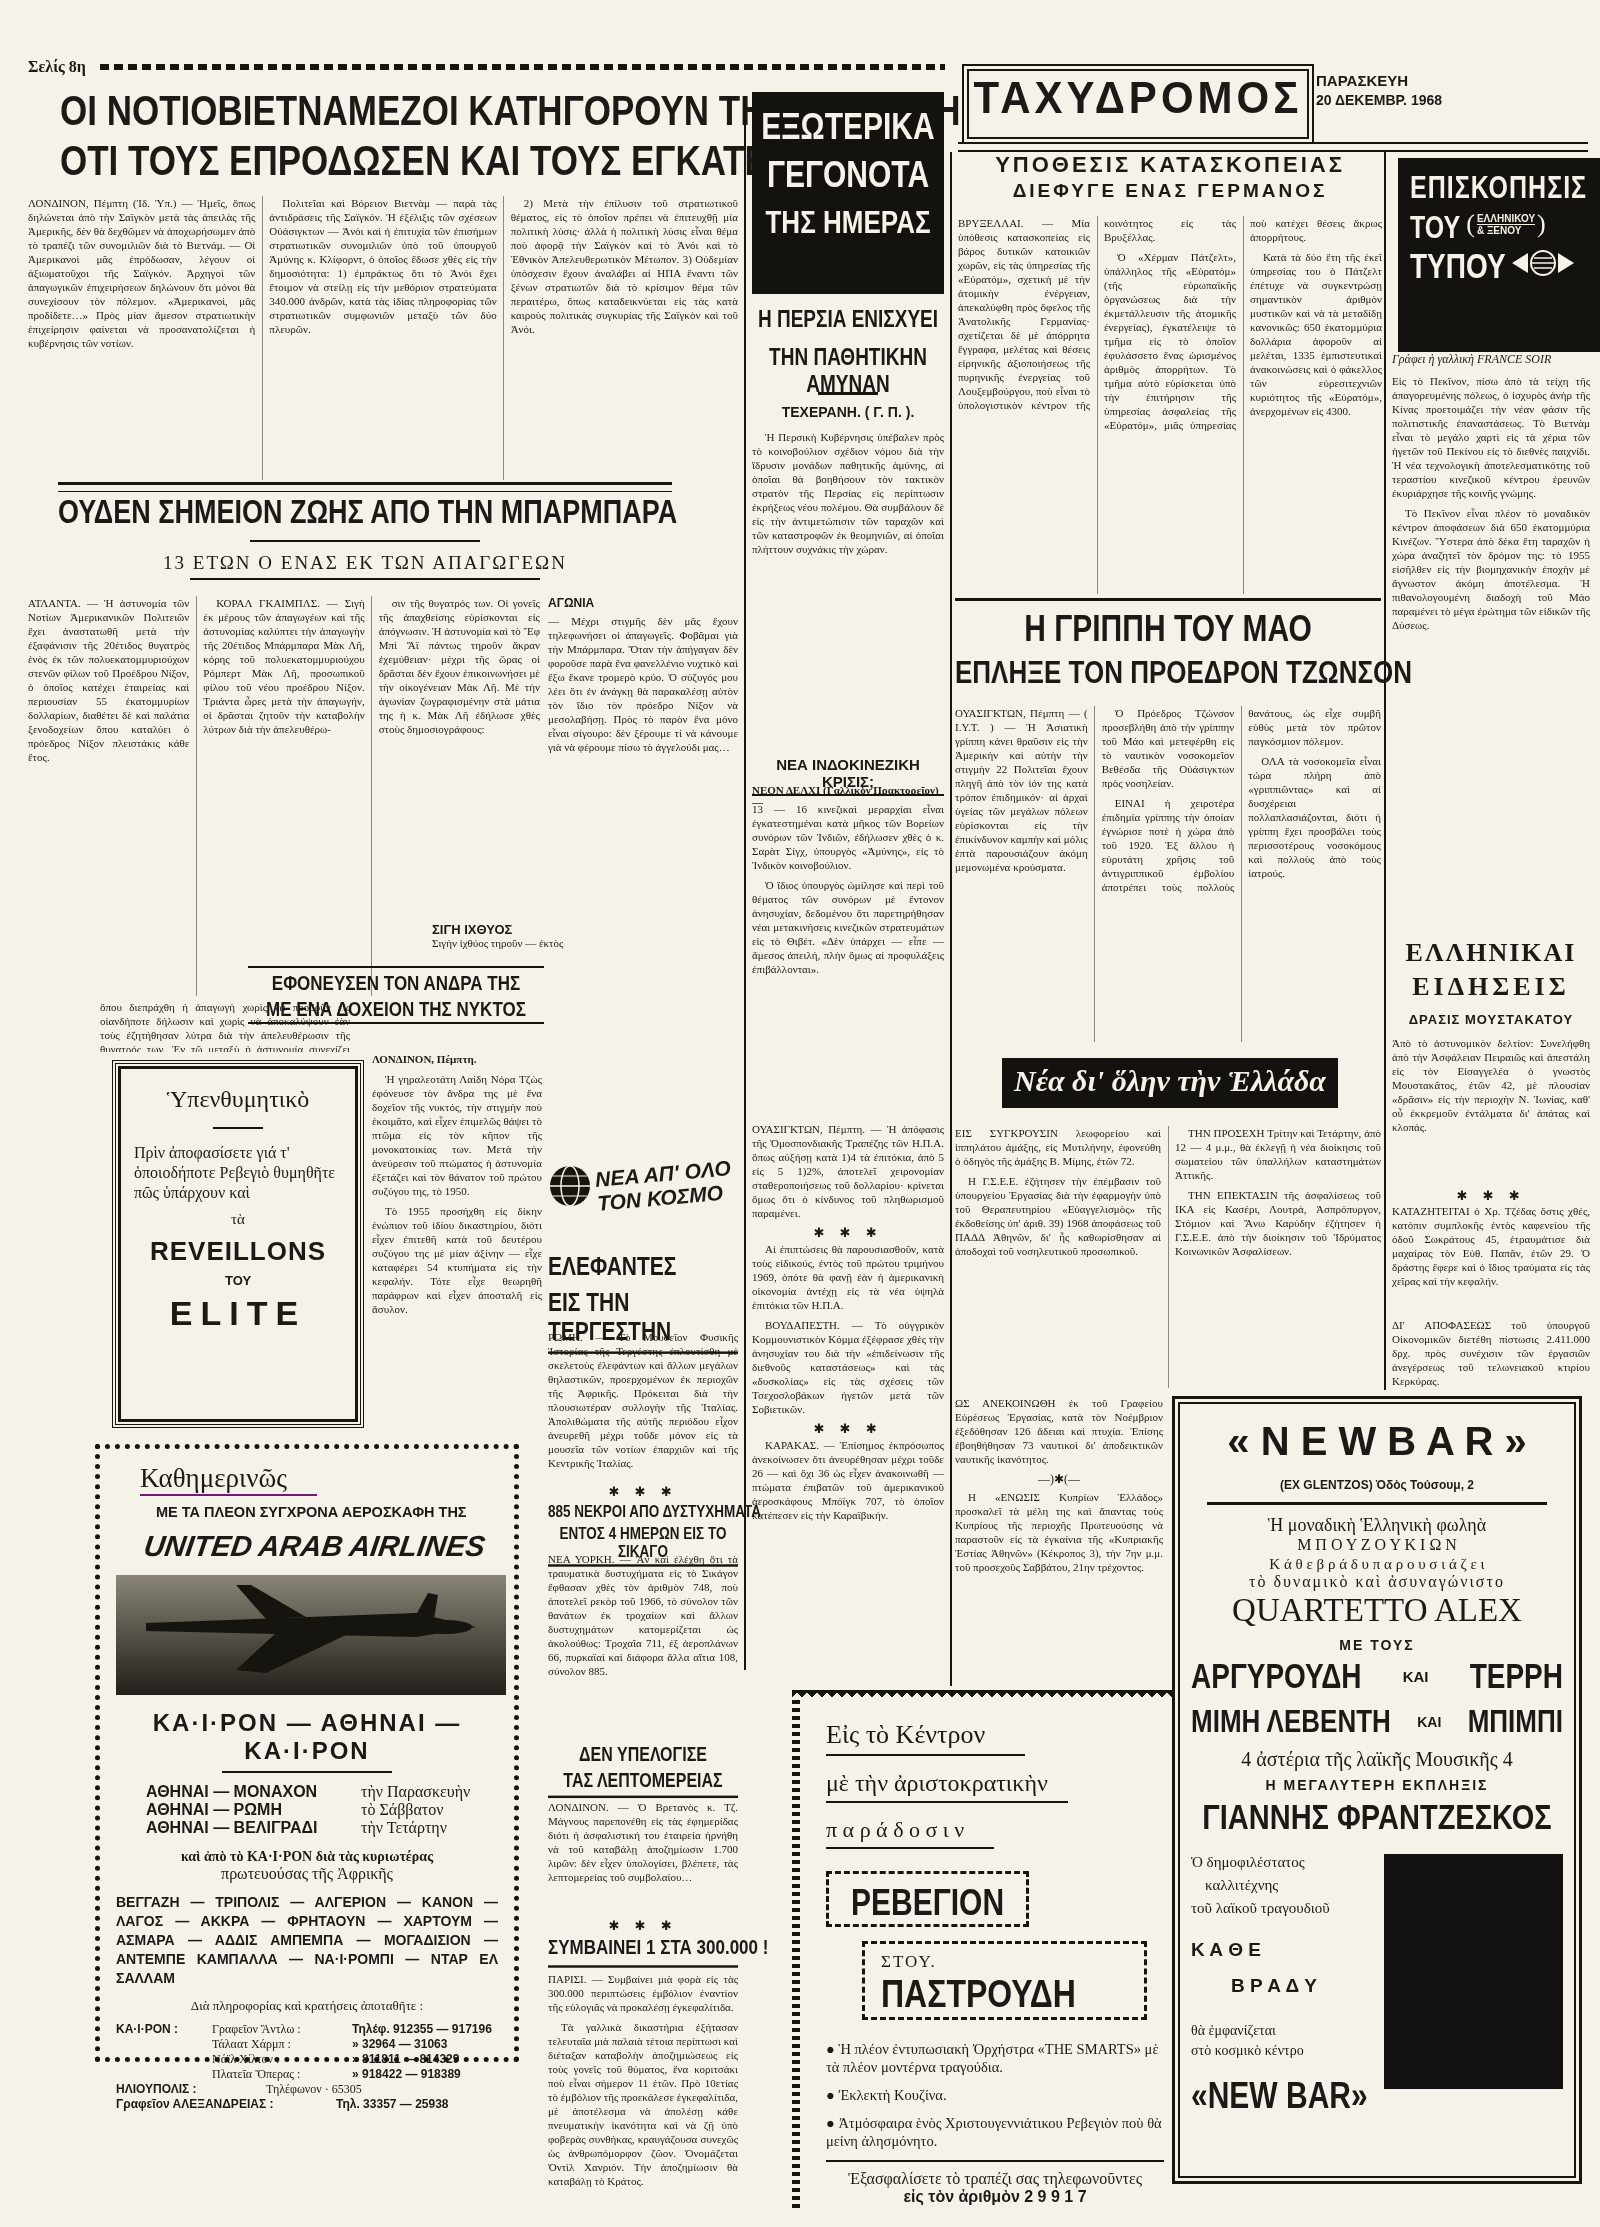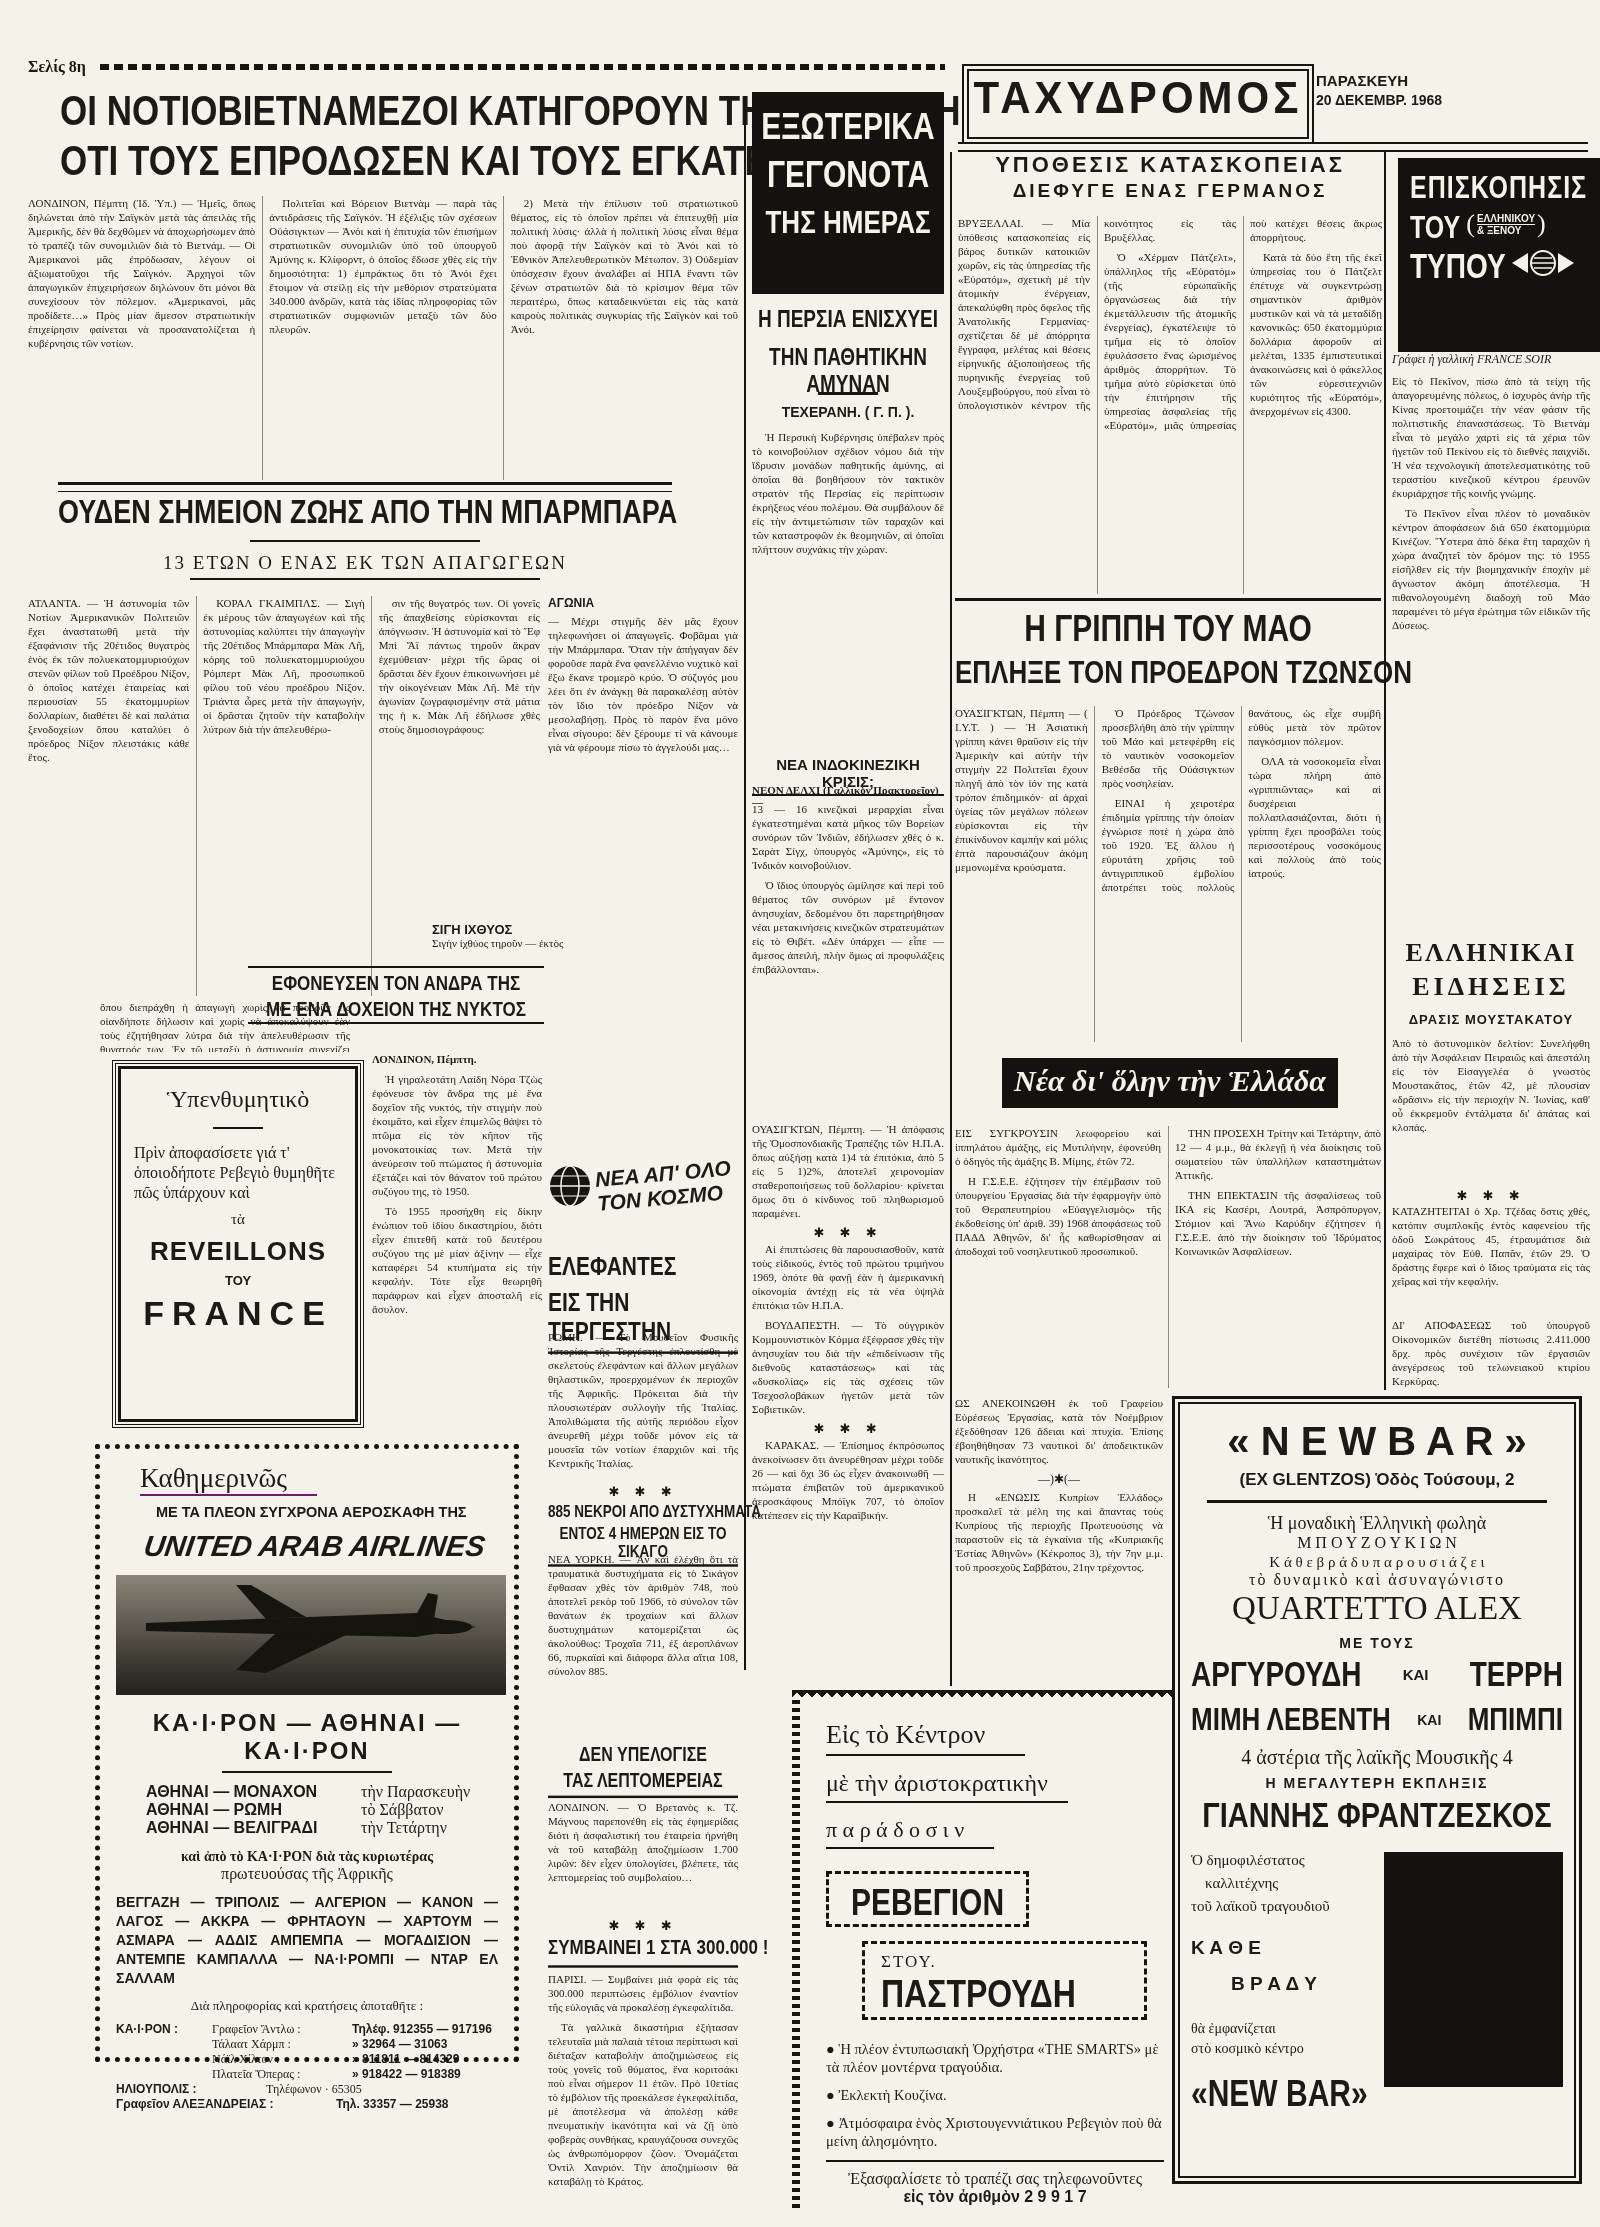--- a/index.html
+++ b/index.html
@@ -156,21 +156,21 @@
     <p>Τὸ 1955 προσήχθη εἰς δίκην ἐνώπιον τοῦ ἰδίου δικαστηρίου, διότι εἶχεν ἐπιτεθῆ κατὰ τοῦ δευτέρου συζύγου της μὲ μίαν ἀξίνην — εἶχε καταφέρει 54 κτυπήματα εἰς τὴν κεφαλήν. Τότε εἶχε θεωρηθῆ παράφρων καὶ εἶχεν ἀποσταλῆ εἰς ἄσυλον.</p>
   </div>
 
   <div class="abs" style="left:112px;top:1060px;width:252px;height:368px;border:4px double #17150f;box-shadow:0 0 0 2px #f5f2e9 inset,0 0 0 5px #17150f inset;padding:22px 18px 0 18px;box-sizing:border-box;text-align:center;">
     <div style="font-size:24px;">Ὑπενθυμητικὸ</div>
     <div class="rule" style="width:50px;height:2px;margin:14px auto;"></div>
     <div style="font-size:16px;line-height:20px;text-align:left;margin-top:8px;">Πρὶν ἀποφασίσετε γιά τ' ὁποιοδήποτε Ρεβεγιὸ θυμηθῆτε πῶς ὑπάρχουν καὶ</div>
     <div style="font-size:15px;margin-top:8px;">τὰ</div>
     <div class="hd" style="font-size:26px;margin-top:8px;letter-spacing:1px;">REVEILLONS</div>
     <div class="hd" style="font-size:13px;margin-top:6px;">ΤΟΥ</div>
-    <div class="hd" style="font-size:34px;letter-spacing:8px;margin-top:6px;">FRANCE</div>
+    <div class="hd" style="font-size:34px;letter-spacing:8px;margin-top:6px;">ELITE</div>
   </div>
 
   <div class="abs" style="left:548px;top:1162px;width:190px;">
     <div style="display:flex;align-items:center;">
       <svg width="44" height="44" viewBox="0 0 44 44">
         <circle cx="22" cy="22" r="20" fill="#17150f"></circle>
         <ellipse cx="22" cy="22" rx="9" ry="20" fill="none" stroke="#f5f2e9" stroke-width="1.5"></ellipse>
         <line x1="2" y1="22" x2="42" y2="22" stroke="#f5f2e9" stroke-width="1.5"></line>
         <line x1="5" y1="12" x2="39" y2="12" stroke="#f5f2e9" stroke-width="1.2"></line>
         <line x1="5" y1="32" x2="39" y2="32" stroke="#f5f2e9" stroke-width="1.2"></line>
@@ -301,21 +301,21 @@
         <div style="margin-bottom:10px;"><span>●</span> <span>Ἀτμόσφαιρα ἑνὸς Χριστουγεννιάτικου Ρεβεγιὸν ποὺ θὰ μείνη ἀλησμόνητο.</span></div>
       </div>
       <div class="rule" style="width:338px;height:2px;margin-top:8px;"></div>
       <div class="ctr" style="font-size:16px;margin-top:8px;">Ἐξασφαλίσετε τὸ τραπέζι σας τηλεφωνοῦντες</div>
       <div class="ctr hd" style="font-size:16px;">εἰς τὸν ἀριθμὸν 2 9 9 1 7</div>
     </div>
   </div>
 
   <div class="abs" style="left:1172px;top:1396px;width:410px;height:788px;border:3px solid #17150f;box-shadow:0 0 0 3px #f5f2e9 inset,0 0 0 5px #17150f inset;box-sizing:border-box;padding:20px 16px 0 16px;">
     <div class="hd ctr" style="font-size:40px;">« N E W   B A R »</div>
-    <div class="hd ctr" style="font-size:17px;margin-top:6px;">(EX GLENTZOS) Ὁδὸς Τούσουμ, 2</div>
+    <div class="hd ctr" style="font-size:12px;margin-top:14px;">(EX GLENTZOS) Ὁδὸς Τούσουμ, 2</div>
     <div class="rule" style="width:340px;height:3px;margin:10px auto;"></div>
     <div class="ctr" style="font-size:18px;">Ἡ μοναδικὴ Ἑλληνικὴ φωληὰ</div>
     <div class="ctr" style="font-size:16px;">Μ Π Ο Υ Ζ Ο Υ Κ Ι Ω Ν</div>
     <div class="ctr" style="font-size:15px;margin-top:2px;">Κ ά θ ε  β ρ ά δ υ  π α ρ ο υ σ ι ά ζ ε ι</div>
     <div class="ctr" style="font-size:16px;letter-spacing:2px;">τὸ δυναμικὸ καὶ ἀσυναγώνιστο</div>
     <div class="ctr" style="font-size:33px;margin-top:1px;">QUARTETTO ALEX</div>
     <div class="ctr hd" style="font-size:14px;margin-top:8px;letter-spacing:2px;">ΜΕ ΤΟΥΣ</div>
     <div style="display:flex;align-items:baseline;justify-content:space-between;margin-top:4px;">
       <span class="hd cond" style="font-size:28px;">ΑΡΓΥΡΟΥΔΗ</span>
       <span class="hd" style="font-size:15px;">ΚΑΙ</span>

